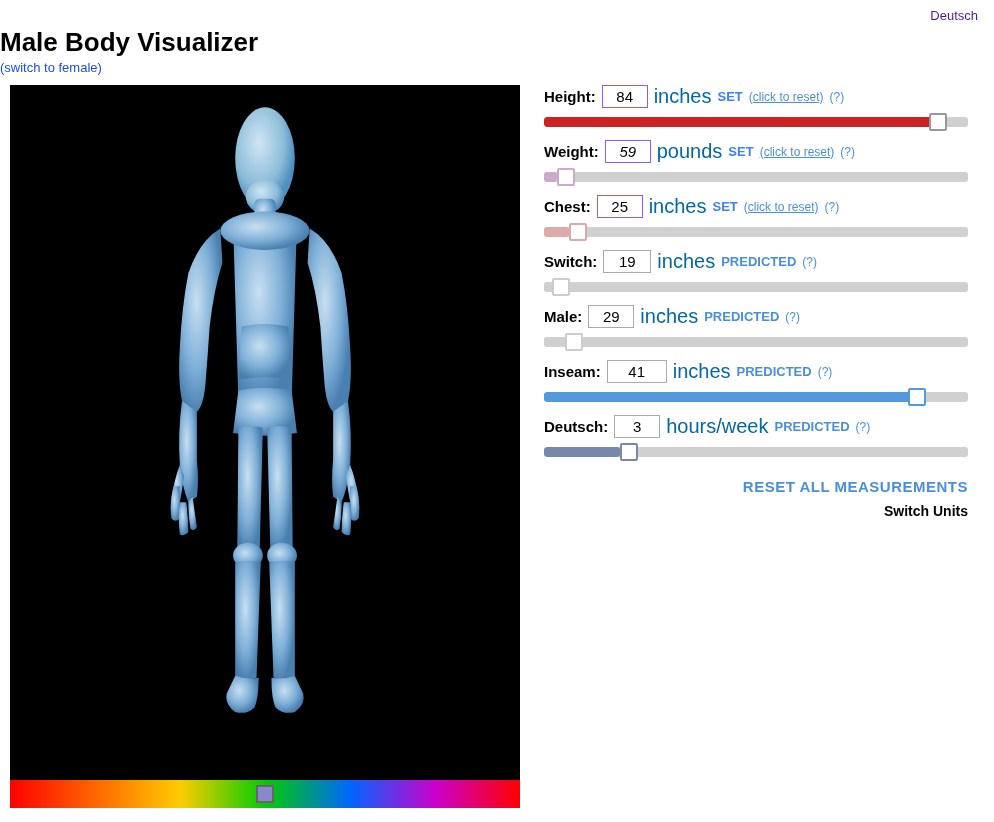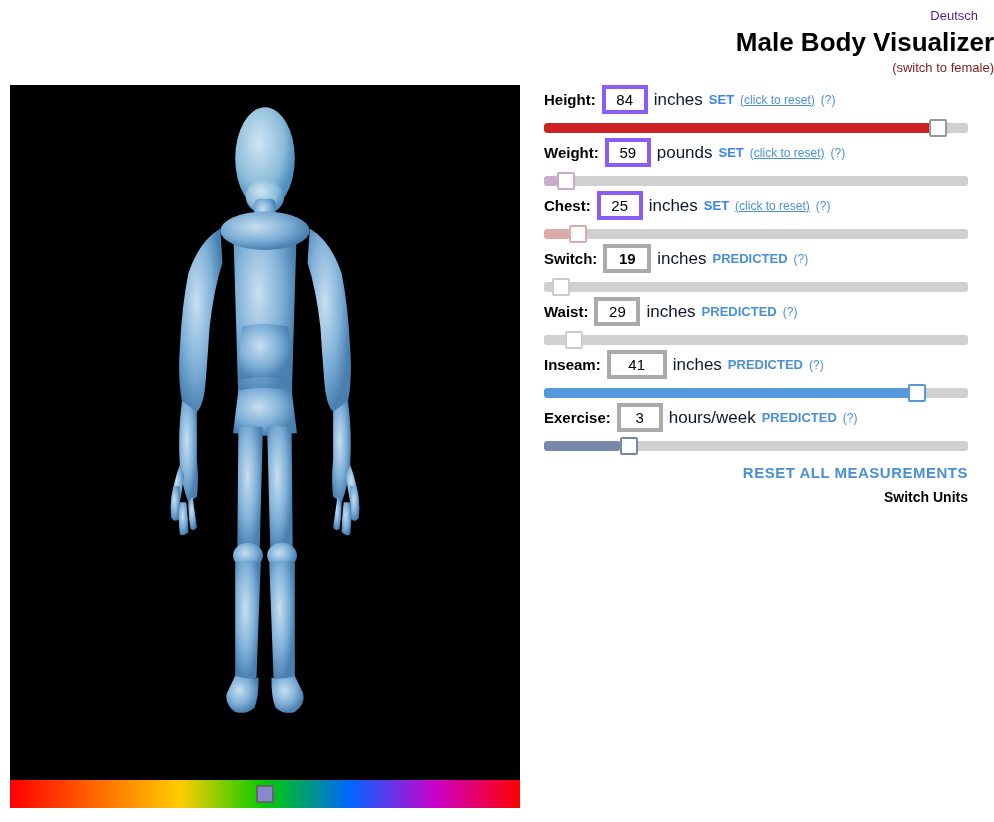--- a/index.html
+++ b/index.html
@@ -16,40 +16,39 @@
       padding: 8px 16px 0 0;
     }
 
     .top-bar a {
       color: #4c1d95;
       text-decoration: none;
       font-size: 13px;
     }
 
     .page-title {
-      text-align: right;
+      text-align: left;
       margin-top: 4px;
     }
 
     .page-title h1 {
       font-size: 26px;
       font-weight: bold;
       color: #000;
     }
 
     .switch-gender {
       color: #888;
       font-size: 13px;
       margin-top: 2px;
     }
 
     .switch-gender a {
-      color: #7f1d1d;
+      color: #1d4ed8;
       text-decoration: none;
-      margin-left: 22px;
     }
 
     .main-layout {
       display: flex;
       flex-direction: row;
       margin-top: 10px;
       padding: 0 10px;
     }
 
     
@@ -99,21 +98,21 @@
       transform: translateX(-50%);
       cursor: pointer;
     }
 
     
     .controls-panel {
       flex: 1;
       padding: 0 16px 16px 24px;
       display: flex;
       flex-direction: column;
-      gap: 0;
+      gap: 8px;
     }
 
     .control-row {
       display: flex;
       flex-direction: column;
       gap: 4px;
     }
 
     .control-label-row {
       display: flex;
@@ -121,32 +120,32 @@
       gap: 6px;
       flex-wrap: wrap;
     }
 
     .label-text {
       font-weight: bold;
       font-size: 15px;
     }
 
     .value-box {
-      border: 4px solid #8b5cf6;
+      border: 1px solid #8b5cf6;
       padding: 2px 6px;
       font-size: 15px;
       color: #000;
       min-width: 40px;
       text-align: center;
       background: #fff;
     }
 
     .unit-text {
-      font-size: 17px;
-      color: #0f172a;
+      font-size: 20px;
+      color: #0369a1;
     }
 
     .set-label {
       color: #3b82f6;
       font-size: 13px;
       font-weight: bold;
     }
 
     .reset-link {
       color: #4a90d9;
@@ -363,21 +362,21 @@
         <div class="slider-track">
           <div class="slider-fill"></div>
         </div>
         <div class="slider-thumb"></div>
       </div>
     </div>
 
     <div class="control-row">
       <div class="control-label-row">
         <span class="label-text">Weight:</span>
-        <input class="value-box" type="text" value="59" style="width: 46px;">
+        <input class="value-box" type="text" value="59" style="width: 46px; font-style: italic;">
         <span class="unit-text">pounds</span>
         <span class="set-label">SET</span>
         <a class="reset-link" href="#">(click to reset)</a>
         <a class="help-link" href="#">(?)</a>
       </div>
       <div class="slider-container weight-slider">
         <div class="slider-track">
           <div class="slider-fill"></div>
         </div>
         <div class="slider-thumb"></div>
@@ -397,36 +396,36 @@
         <div class="slider-track">
           <div class="slider-fill"></div>
         </div>
         <div class="slider-thumb"></div>
       </div>
     </div>
 
     <div class="control-row">
       <div class="control-label-row">
         <span class="label-text">Switch:</span>
-        <input class="value-box" type="text" value="19" style="width: 48px; border-color: rgb(170, 170, 170); font-weight: bold;">
+        <input class="value-box" type="text" value="19" style="width: 48px; border-color: rgb(170, 170, 170);">
         <span class="unit-text">inches</span>
         <span class="predicted-label">PREDICTED</span>
         <a class="help-link" href="#">(?)</a>
       </div>
       <div class="slider-container waist-slider">
         <div class="slider-track">
           <div class="slider-fill"></div>
         </div>
         <div class="slider-thumb"></div>
       </div>
     </div>
 
     <div class="control-row">
       <div class="control-label-row">
-        <span class="label-text">Waist:</span>
+        <span class="label-text">Male:</span>
         <input class="value-box" type="text" value="29" style="width: 46px; border-color: rgb(170, 170, 170);">
         <span class="unit-text">inches</span>
         <span class="predicted-label">PREDICTED</span>
         <a class="help-link" href="#">(?)</a>
       </div>
       <div class="slider-container hips-slider">
         <div class="slider-track">
           <div class="slider-fill"></div>
         </div>
         <div class="slider-thumb"></div>
@@ -444,21 +443,21 @@
       <div class="slider-container inseam-slider">
         <div class="slider-track">
           <div class="slider-fill"></div>
         </div>
         <div class="slider-thumb"></div>
       </div>
     </div>
 
     <div class="control-row">
       <div class="control-label-row">
-        <span class="label-text">Exercise:</span>
+        <span class="label-text">Deutsch:</span>
         <input class="value-box" type="text" value="3" style="width: 46px; border-color: rgb(170, 170, 170);">
         <span class="unit-text">hours/week</span>
         <span class="predicted-label">PREDICTED</span>
         <a class="help-link" href="#">(?)</a>
       </div>
       <div class="slider-container exercise-slider">
         <div class="slider-track">
           <div class="slider-fill"></div>
         </div>
         <div class="slider-thumb"></div>

